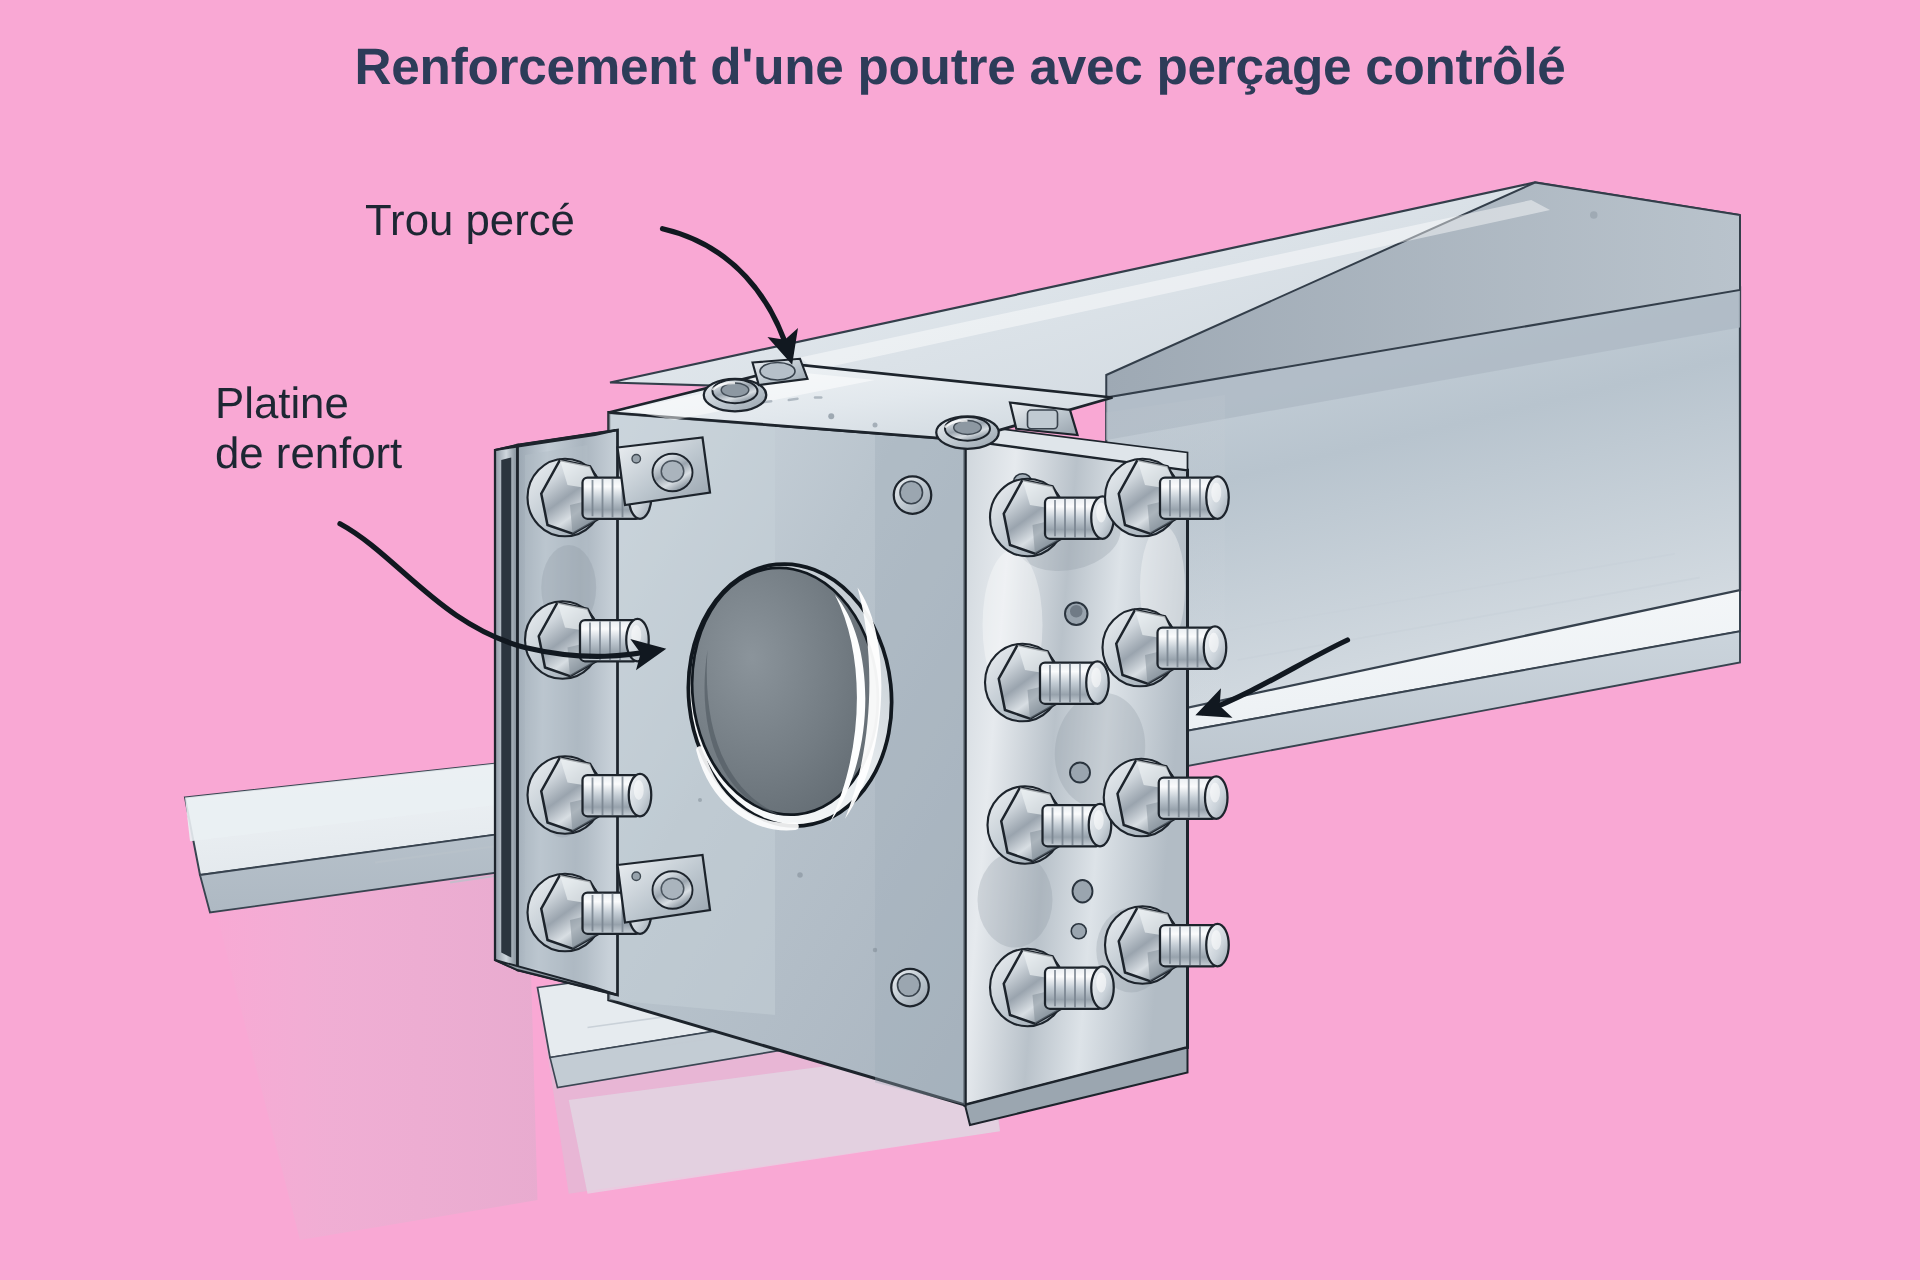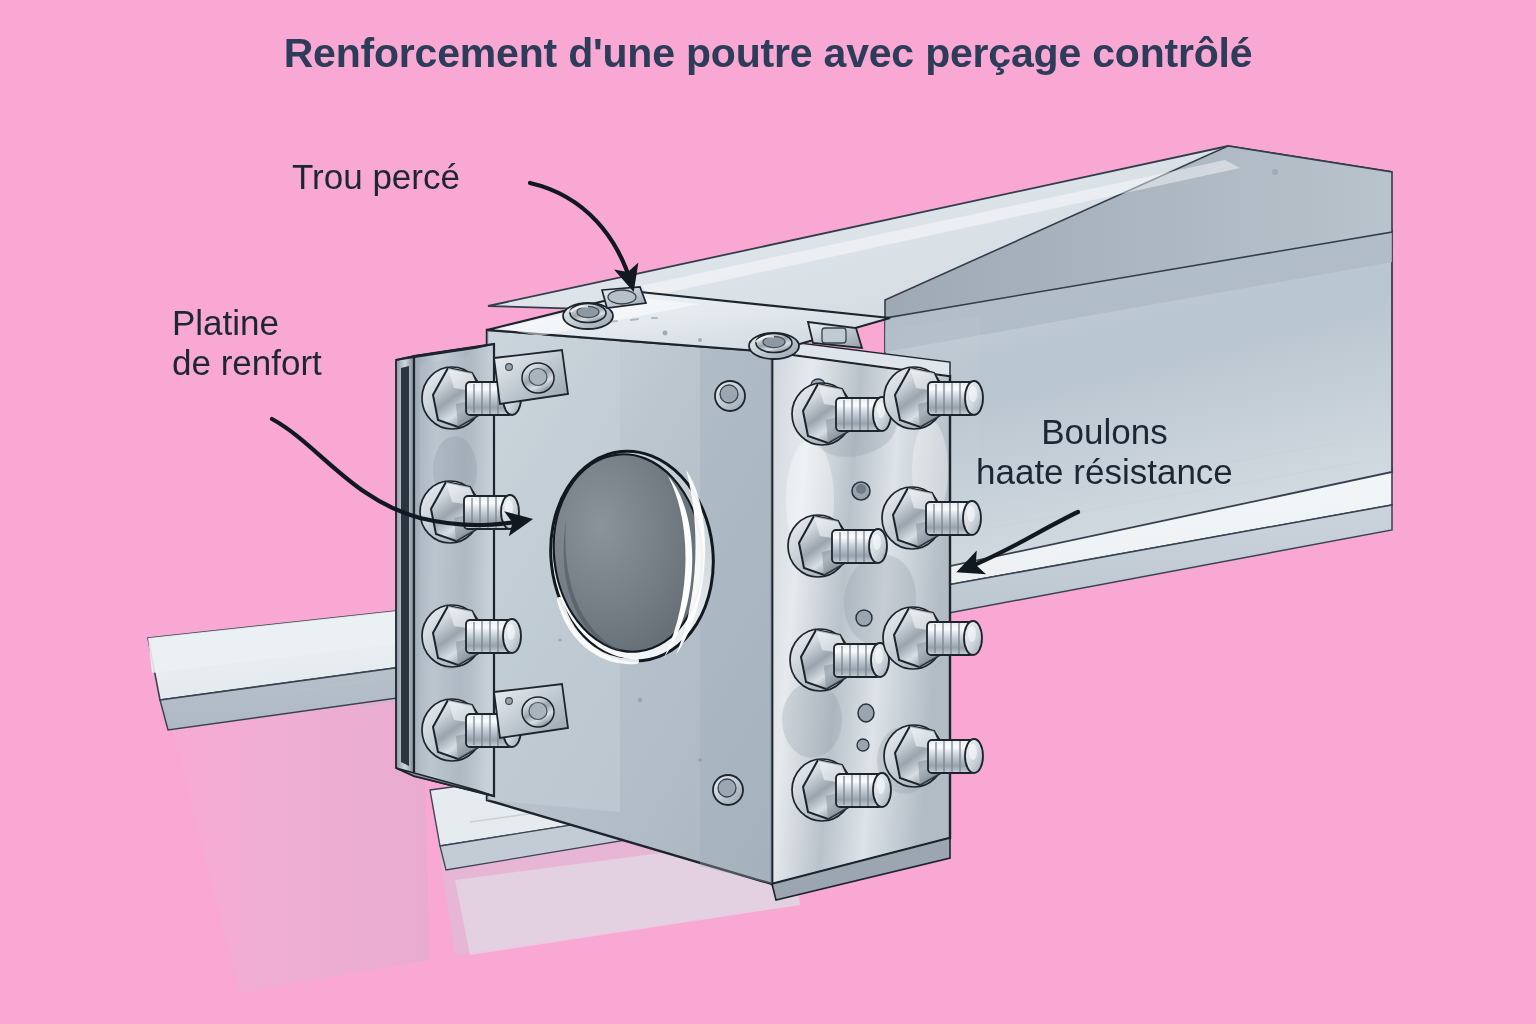--- a/index.html
+++ b/index.html
@@ -394,16 +394,14 @@
       <path d="M272,419 C318,444 352,500 420,518 C470,530 505,524 527,520" marker-end="url(#arrowHead)"></path>
       <path d="M1078,512 C1040,530 1008,552 962,570" marker-end="url(#arrowHead)"></path>
     </g>
   </svg>
 
   <div class="callout-label" id="label-trou">Trou percé</div>
 
   <div class="callout-label" id="label-platine">Platine
 de renfort</div>
 
-  <div class="callout-label" id="label-boulons">Boulons
-haate résistance</div>
 
 </div>
 
 </body></html>

